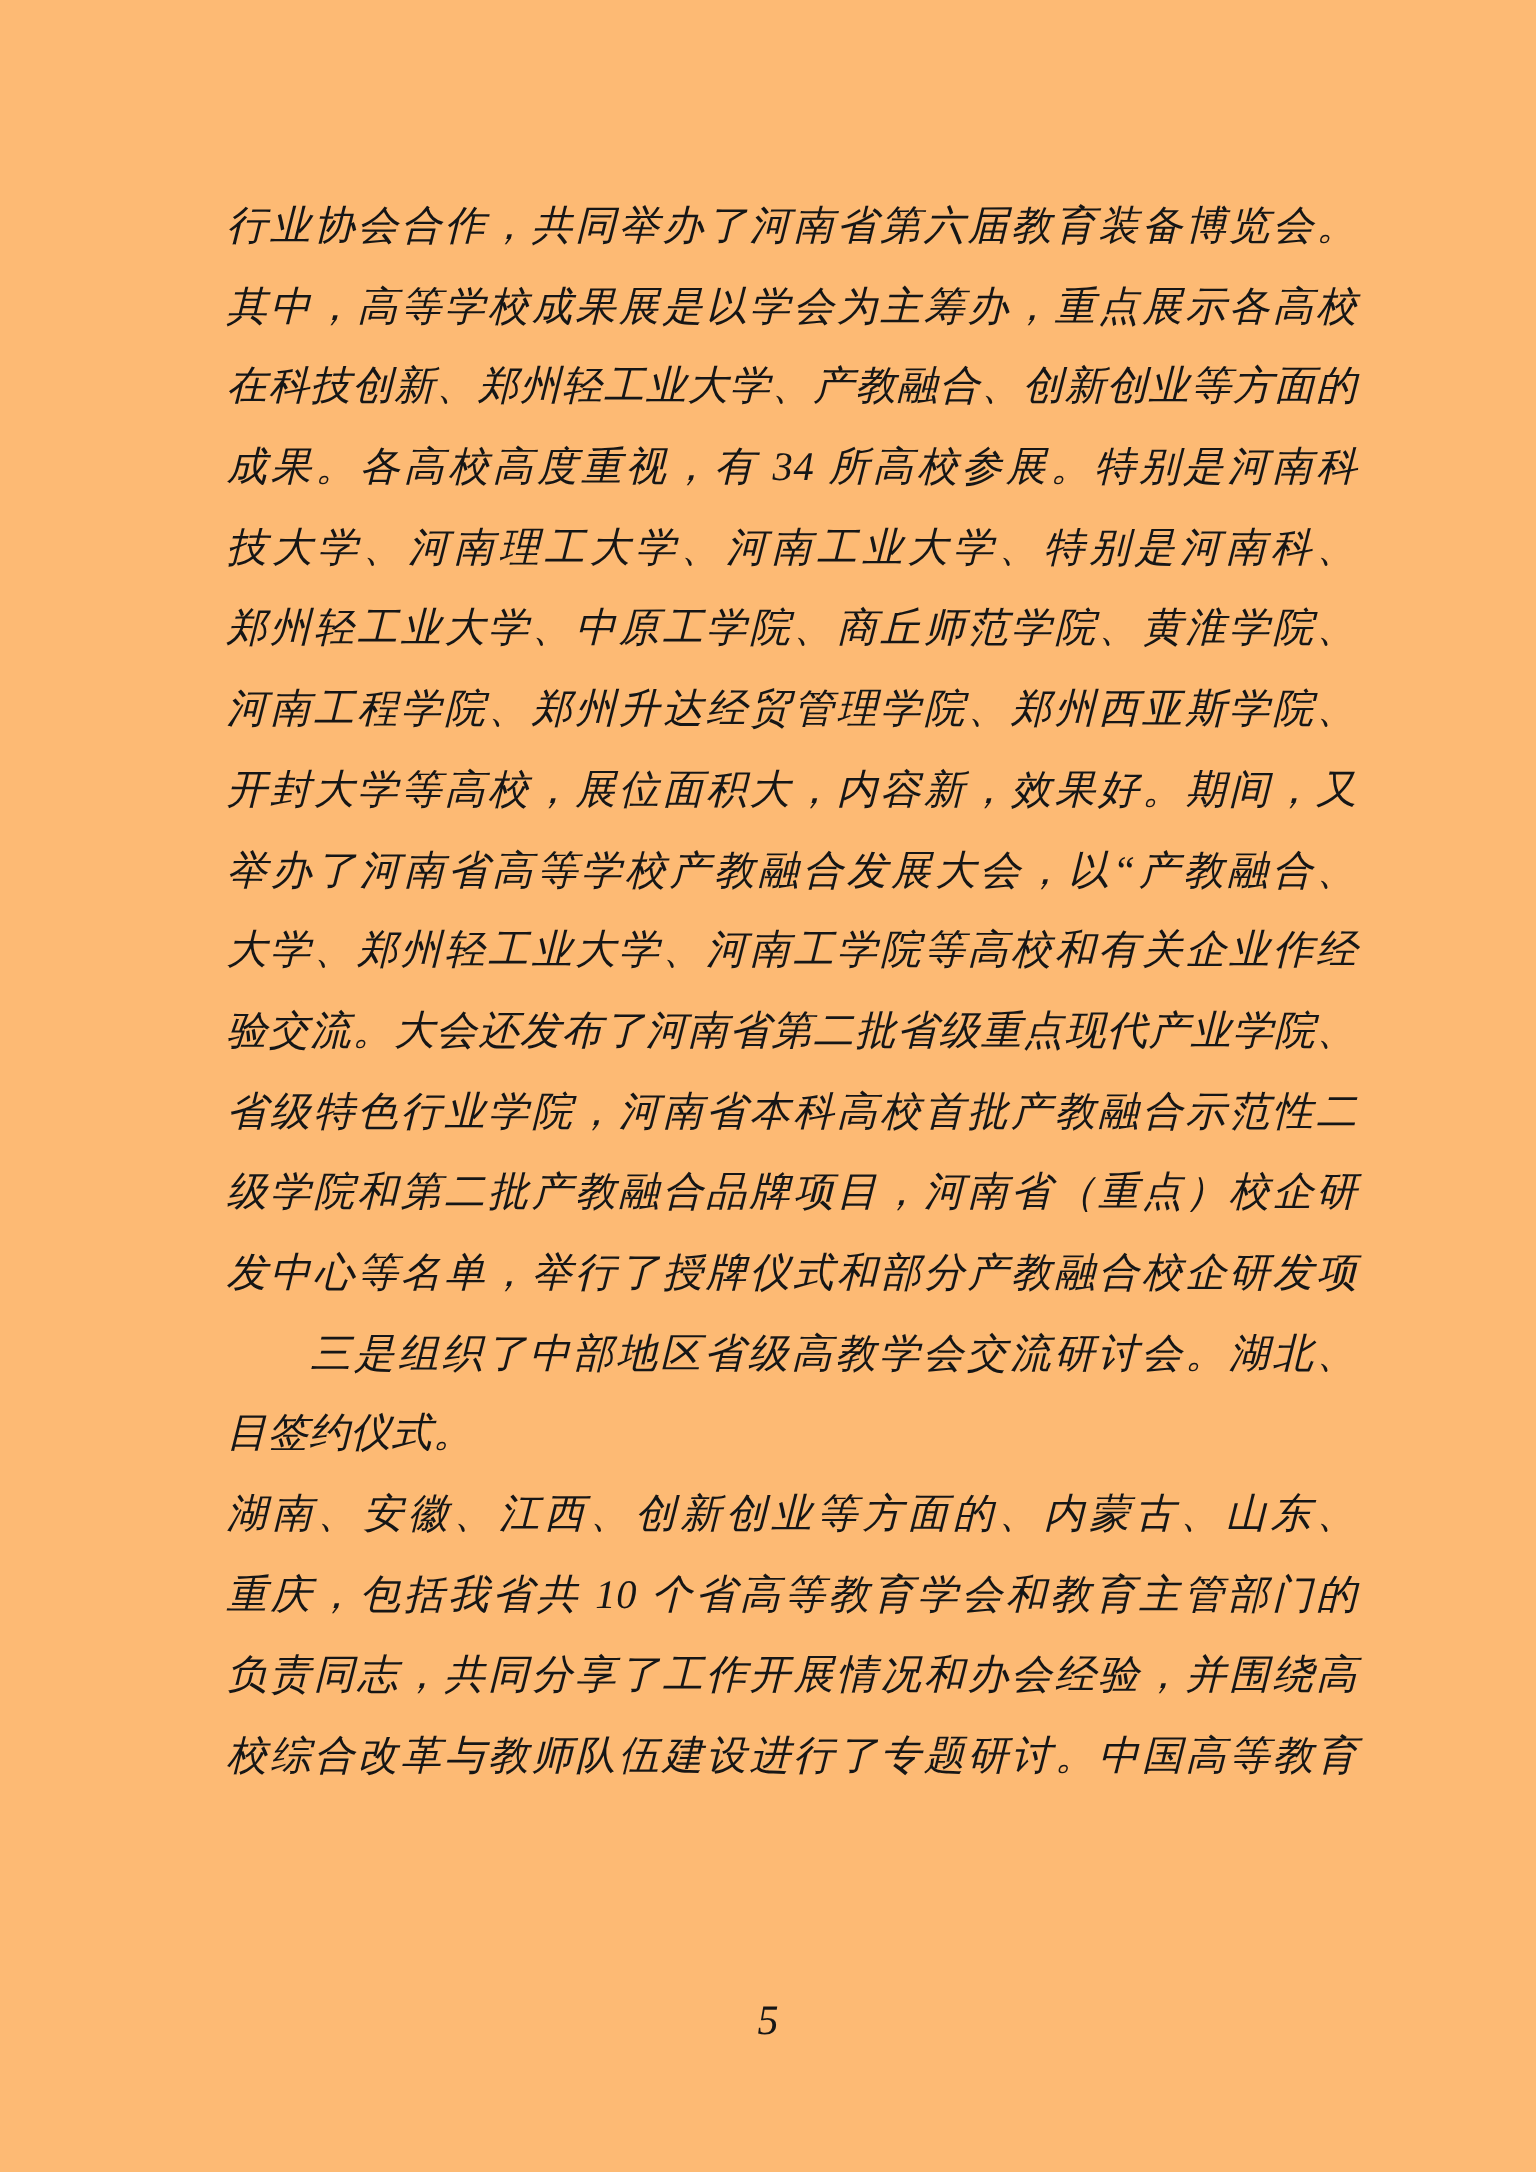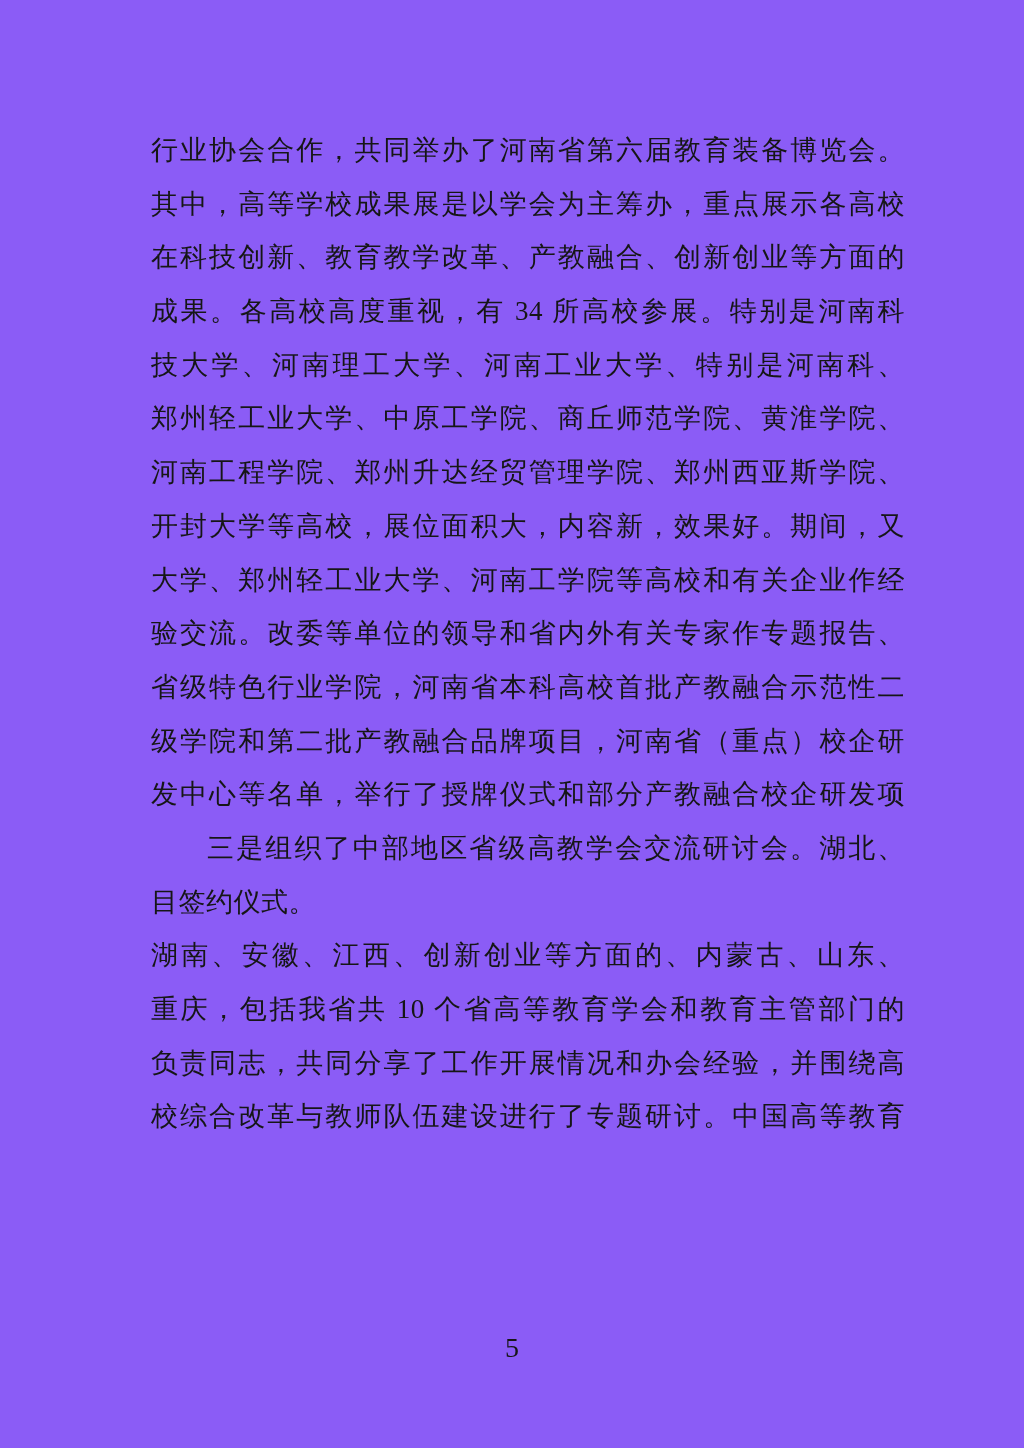--- a/index.html
+++ b/index.html
@@ -11,21 +11,22 @@
     width: 1024px;
     height: 1448px;
     background: #ffffff;
     color: #161616;
     font-family: "Liberation Serif", "DejaVu Serif", serif;
     overflow: hidden;
   }
   .page {
     position: absolute;
     inset: 0;
-    background: #8b5cf6;
+    background: #fdba74;
+    font-style: italic;
   }
   .doc-body {
     position: absolute;
     left: 151px;
     top: 124px;
     width: 754px;
   }
   .line {
     height: 53.7px;
     line-height: 53.7px;
@@ -55,28 +56,29 @@
     color: #161616;
   }
 </style>
 </head>
 <body>
 
 <div class="page">
   <div class="doc-body">
       <div class="line">行业协会合作，共同举办了河南省第六届教育装备博览会。</div>
       <div class="line">其中，高等学校成果展是以学会为主筹办，重点展示各高校</div>
-      <div class="line">在科技创新、教育教学改革、产教融合、创新创业等方面的</div>
+      <div class="line">在科技创新、郑州轻工业大学、产教融合、创新创业等方面的</div>
       <div class="line">成果。各高校高度重视，有 34 所高校参展。特别是河南科</div>
       <div class="line">技大学、河南理工大学、河南工业大学、特别是河南科、</div>
       <div class="line">郑州轻工业大学、中原工学院、商丘师范学院、黄淮学院、</div>
       <div class="line">河南工程学院、郑州升达经贸管理学院、郑州西亚斯学院、</div>
       <div class="line">开封大学等高校，展位面积大，内容新，效果好。期间，又</div>
+      <div class="line">举办了河南省高等学校产教融合发展大会，以“产教融合、</div>
       <div class="line">大学、郑州轻工业大学、河南工学院等高校和有关企业作经</div>
-      <div class="line">验交流。改委等单位的领导和省内外有关专家作专题报告、</div>
+      <div class="line">验交流。大会还发布了河南省第二批省级重点现代产业学院、</div>
       <div class="line">省级特色行业学院，河南省本科高校首批产教融合示范性二</div>
       <div class="line">级学院和第二批产教融合品牌项目，河南省（重点）校企研</div>
       <div class="line">发中心等名单，举行了授牌仪式和部分产教融合校企研发项</div>
       <div class="line para-indent">三是组织了中部地区省级高教学会交流研讨会。湖北、</div>
       <div class="line para-end">目签约仪式。</div>
       <div class="line">湖南、安徽、江西、创新创业等方面的、内蒙古、山东、</div>
       <div class="line">重庆，包括我省共 10 个省高等教育学会和教育主管部门的</div>
       <div class="line">负责同志，共同分享了工作开展情况和办会经验，并围绕高</div>
       <div class="line">校综合改革与教师队伍建设进行了专题研讨。中国高等教育</div>
     </div>

